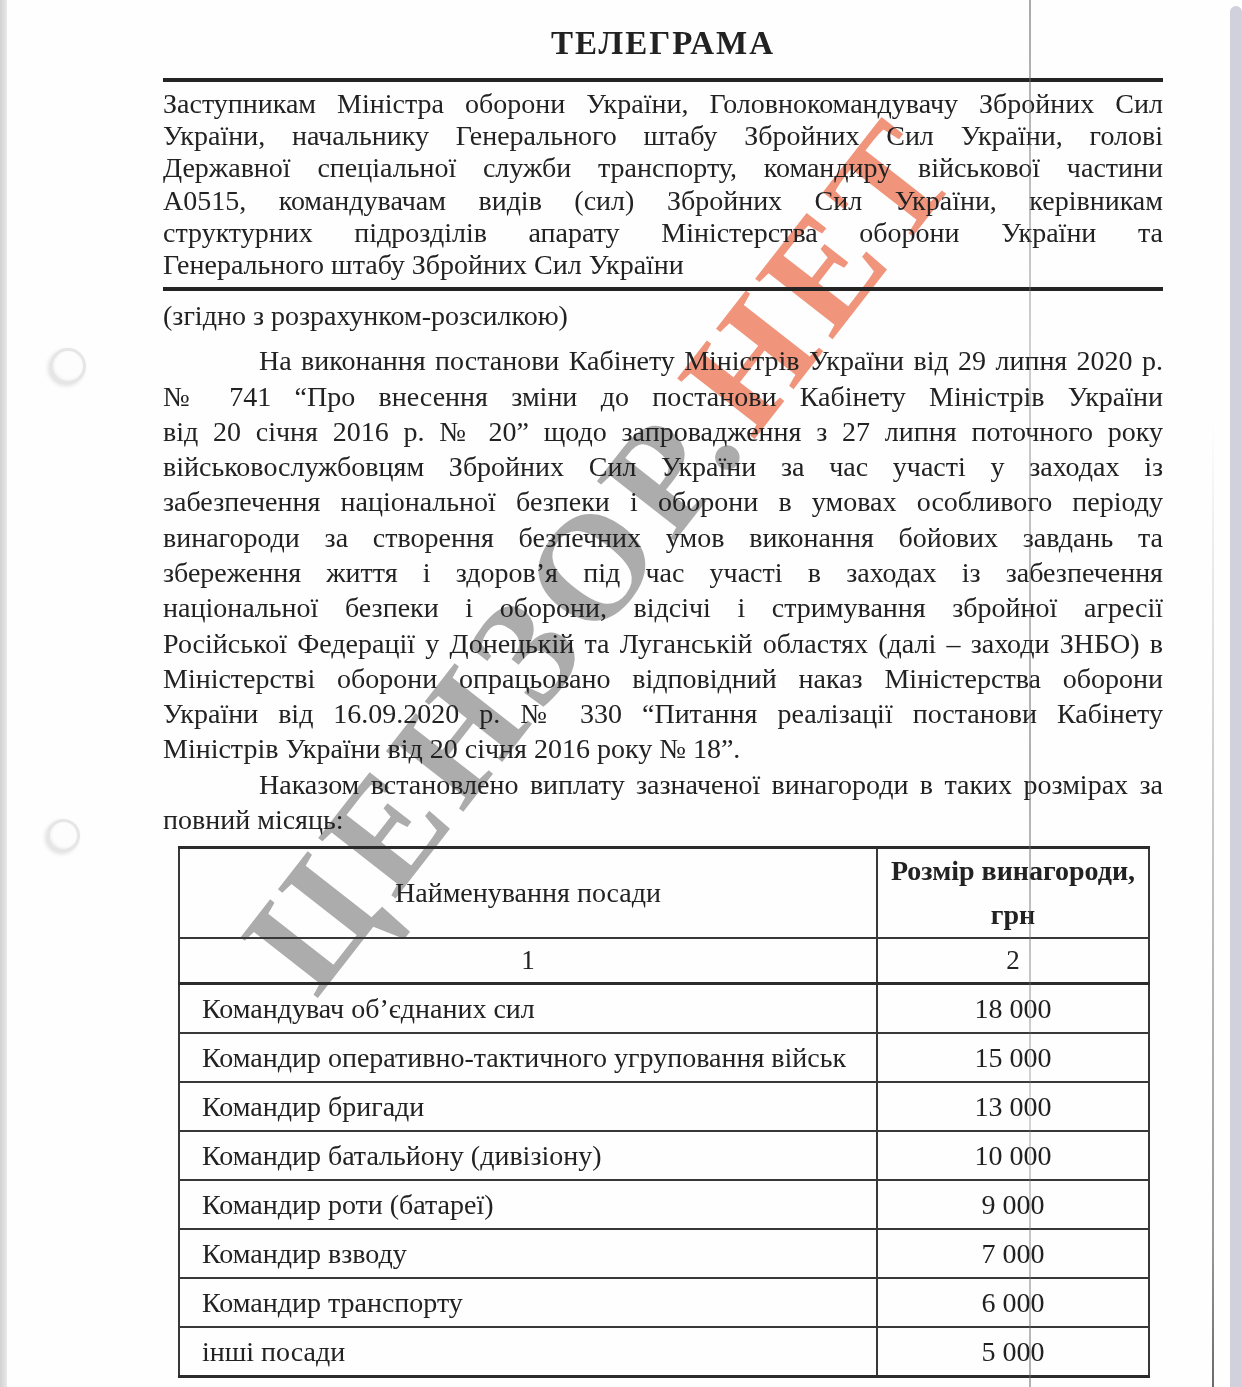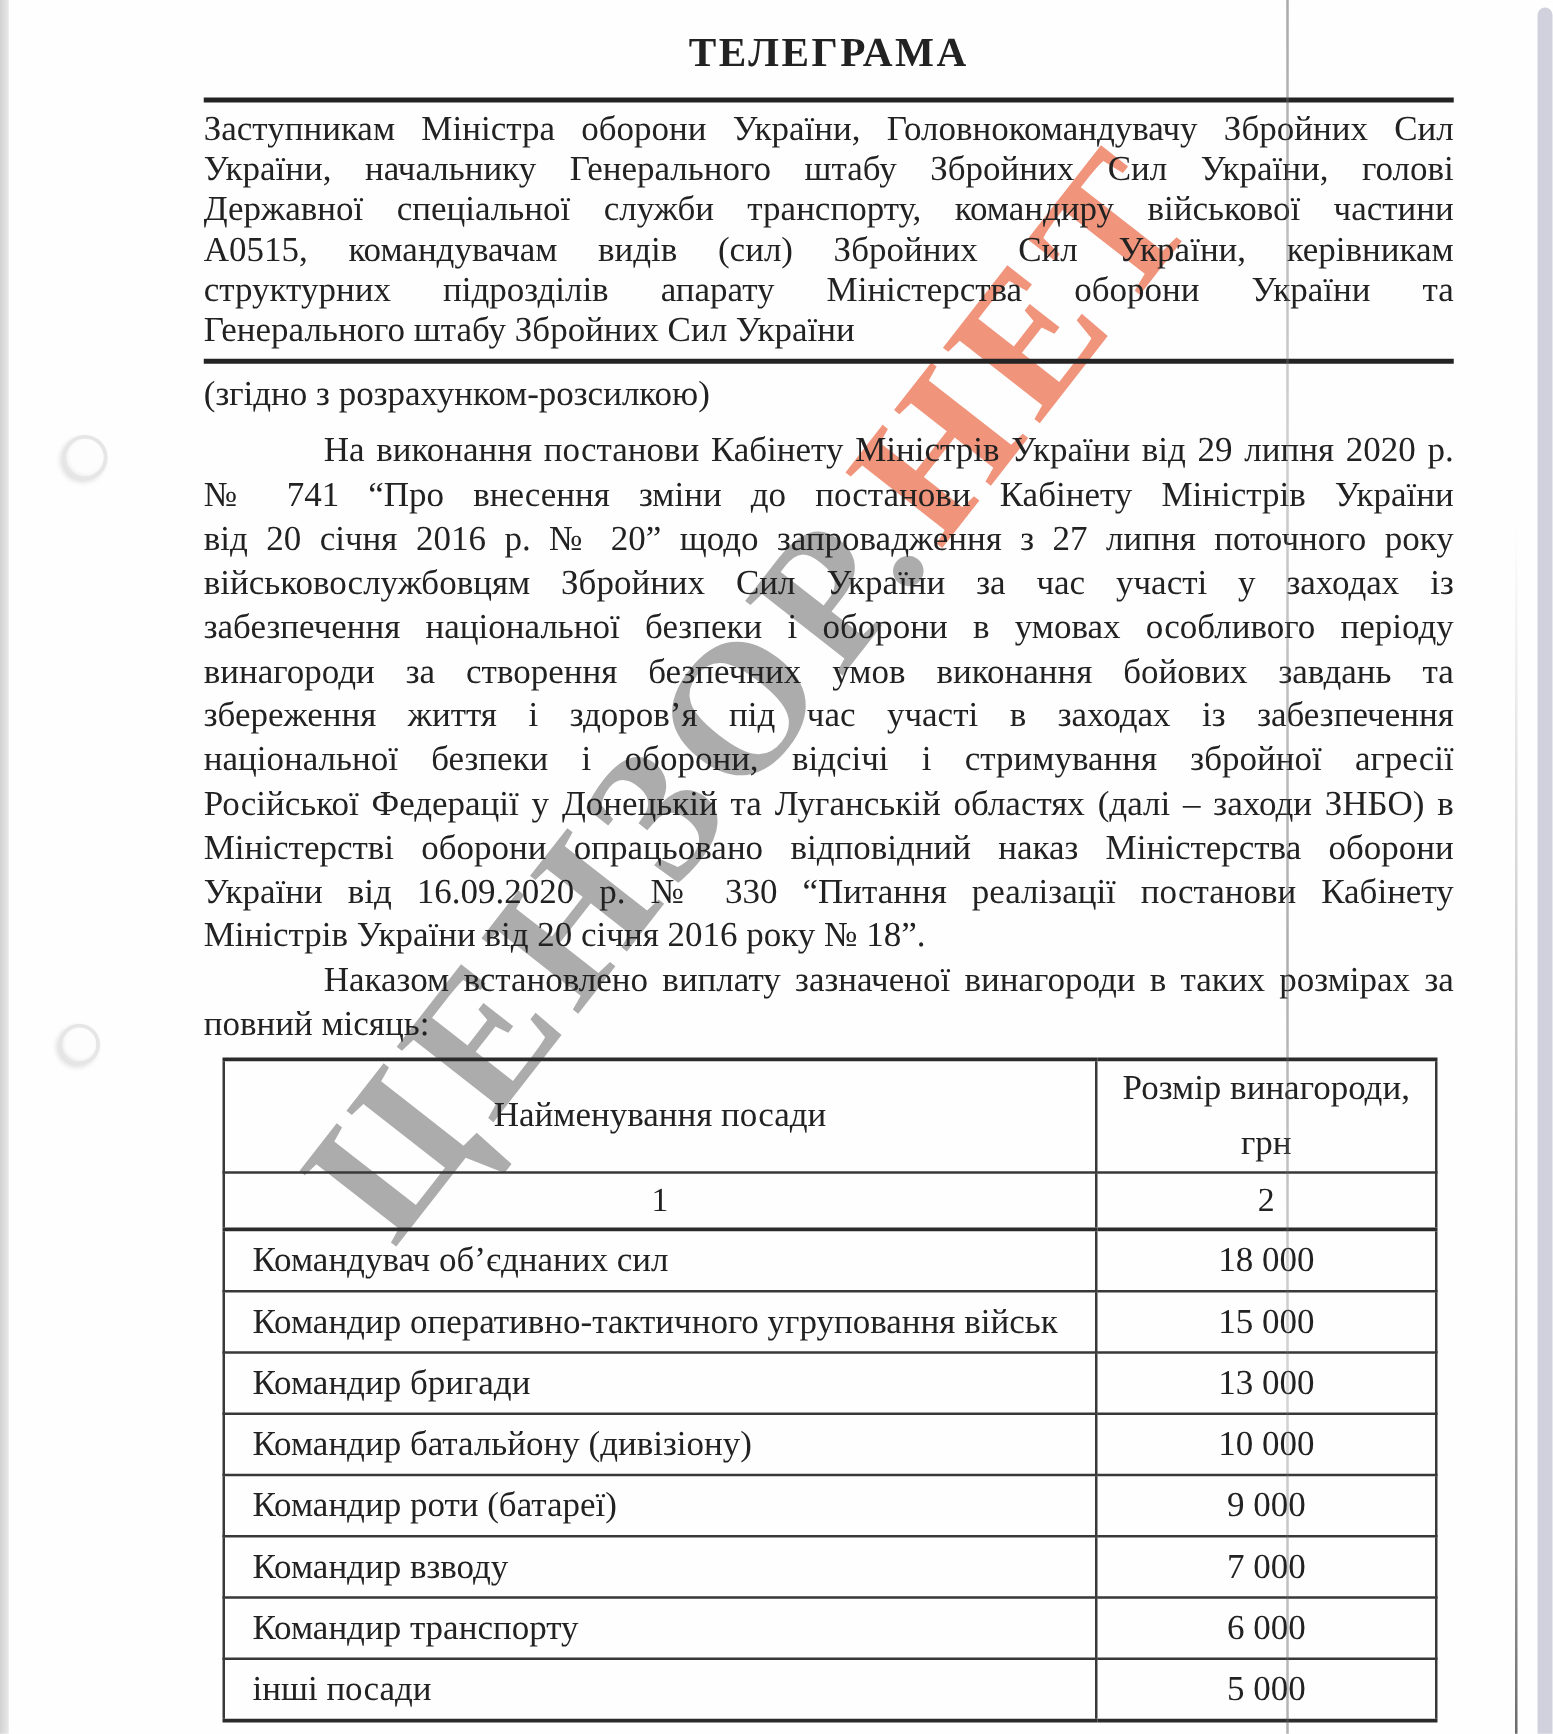--- a/index.html
+++ b/index.html
@@ -47,21 +47,21 @@
   .para .line:last-of-type{text-align-last:left;}
   
   .pay-table{border-collapse:collapse;margin:9px 0 0 15px;width:970px;
     table-layout:fixed;background:transparent;}
   .pay-table col.c1{width:698px;}
   .pay-table col.c2{width:272px;}
   .pay-table td{border:2px solid #383838;font-size:28px;padding:0;}
   .pay-table tr.head-row td{border-top:3px solid #2b2b2b;}
   .h1cell{text-align:center;vertical-align:middle;height:88px;}
   .h2cell{text-align:center;vertical-align:middle;height:88px;}
-  .h2cell div{line-height:44px;}
+  .h2cell div{line-height:44px;font-weight:bold;}
   .num-row td{text-align:center;height:43px;vertical-align:middle;font-size:27px;}
   .data-row td{height:47px;vertical-align:middle;}
   .data-row td.pos{padding-left:22px;text-align:left;}
   .data-row td.amt{text-align:center;}
   .pay-table tr:last-child td{border-bottom:3px solid #2b2b2b;}
 </style>
 </head>
 <body>
 
 <div class="left-strip"></div>

